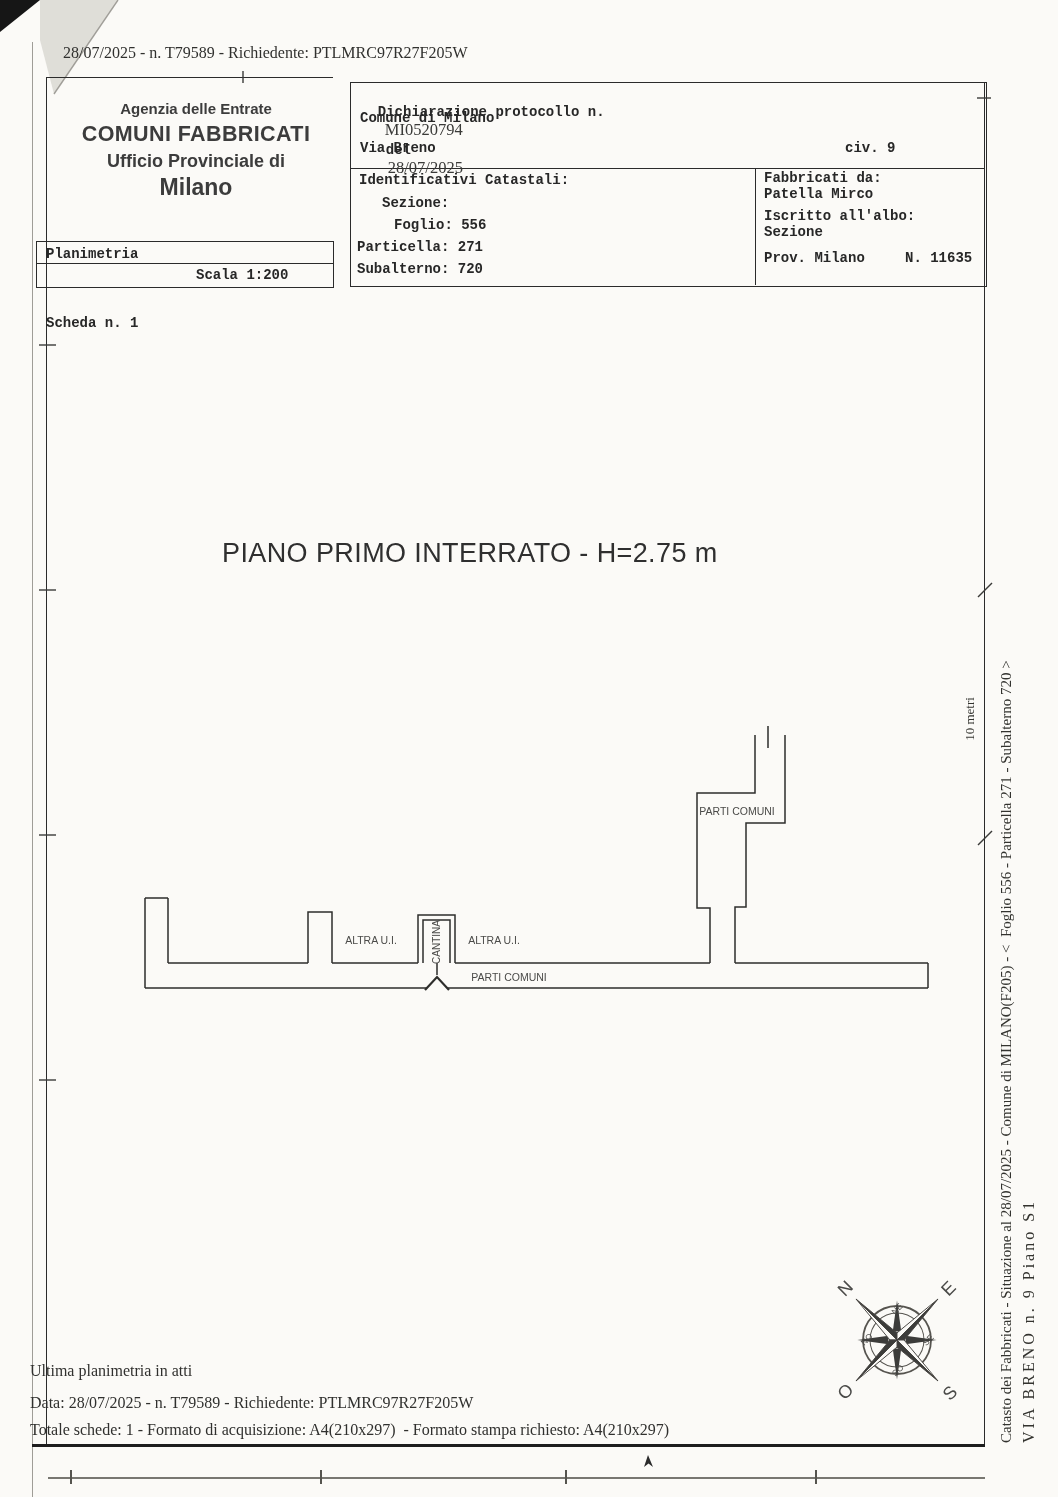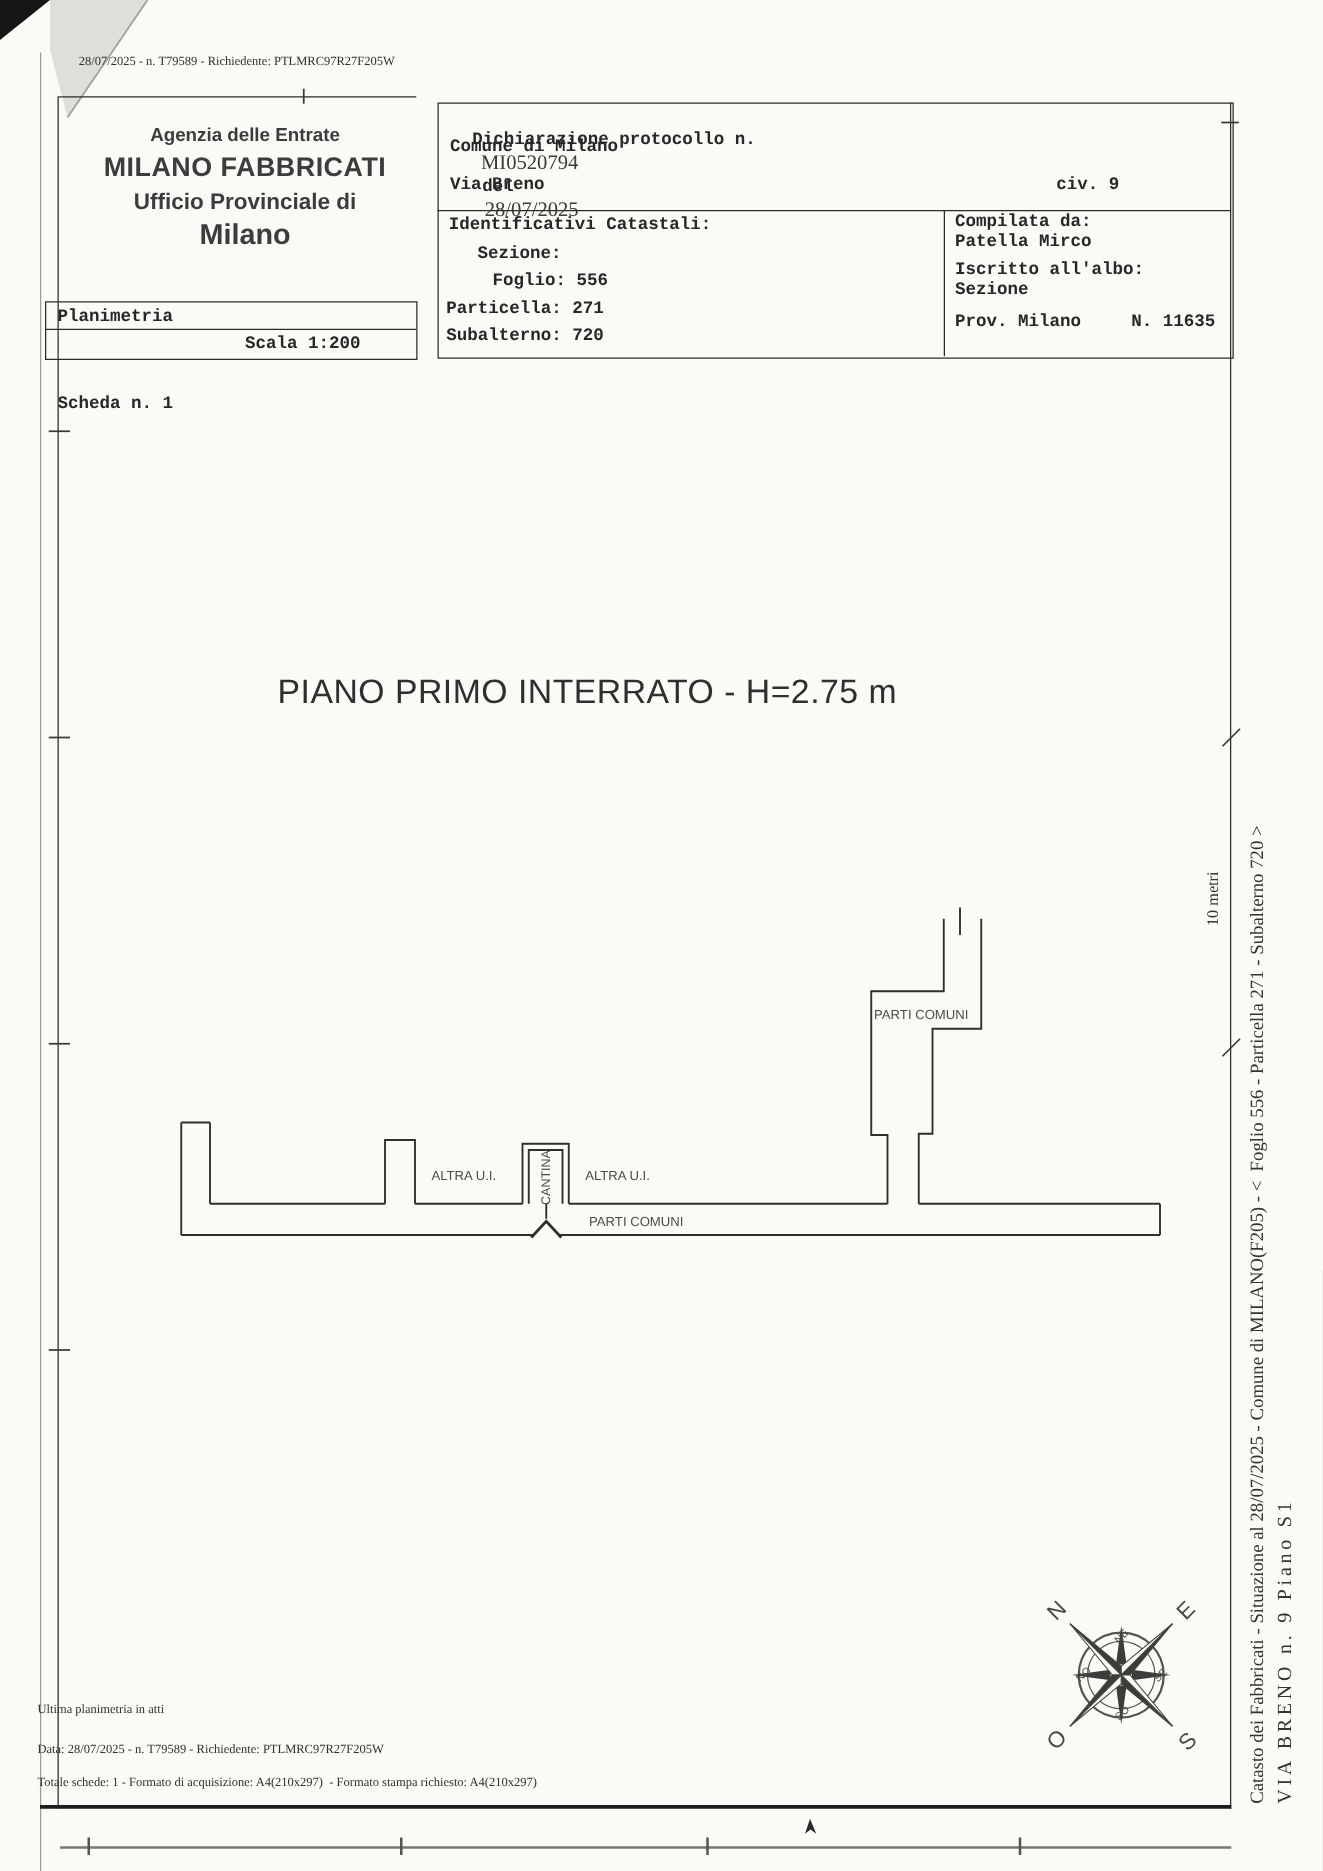--- a/index.html
+++ b/index.html
@@ -1,21 +1,21 @@
 <!DOCTYPE html>
 <html><head>
 <meta charset="utf-8">
 <style>
   html,body{margin:0;padding:0;background:#e8e8e6;}
   #page{position:relative;width:1058px;height:1497px;background:#fbfaf7;overflow:hidden;
         font-family:"Liberation Sans",sans-serif;color:#2e2e2e;}
   .abs{position:absolute;}
   .mono{font-family:"Liberation Mono","DejaVu Sans Mono",monospace;font-weight:bold;
         font-size:14px;color:#272727;white-space:pre;}
-  .serif{font-family:"Liberation Serif","DejaVu Serif",serif;font-size:10px;color:#30302e;white-space:pre;}
+  .serif{font-family:"Liberation Serif","DejaVu Serif",serif;font-size:16px;color:#30302e;white-space:pre;}
   .stamp{font-family:"Liberation Serif",serif;font-size:16.5px;color:#3a3a38;}
   .hline{border-top:1.6px solid #2b2b2b;height:0;}
   .vline{border-left:1.6px solid #2b2b2b;width:0;}
   .box{border:1.7px solid #2b2b2b;}
   .agency{width:276px;text-align:center;font-weight:bold;color:#3c3c3c;line-height:1.18;}
   .agency .l1{font-size:15px;}
   .agency .l2{font-size:21.5px;letter-spacing:.4px;margin-top:4px;}
   .agency .l3{font-size:18px;margin-top:4px;}
   .agency .l4{font-size:23px;margin-top:2px;}
   .title{font-size:27px;letter-spacing:.4px;color:#2f2f2f;white-space:pre;}
@@ -41,21 +41,21 @@
 
   <div class="abs serif" style="left:63px;top:44px;">28/07/2025 - n. T79589 - Richiedente: PTLMRC97R27F205W</div>
 
   <div class="abs hline" style="left:47px;top:77px;width:286px;"></div>
   <div class="abs vline" style="left:46px;top:77px;height:1370px;"></div>
   <div class="abs vline" style="left:984px;top:82px;height:1365px;"></div>
   <div class="abs" style="left:32px;top:1444px;width:953px;height:3px;background:#1d1d1d;"></div>
 
   <div class="abs agency" style="left:58px;top:100px;">
     <div class="l1">Agenzia delle Entrate</div>
-    <div class="l2">MILANO FABBRICATI</div>
+    <div class="l2">COMUNI FABBRICATI</div>
     <div class="l3">Ufficio Provinciale di</div>
     <div class="l4">Milano</div>
   </div>
 
   <div class="abs box" style="left:36px;top:241px;width:296px;height:45px;"></div>
   <div class="abs hline" style="left:36px;top:263px;width:297px;border-top-width:1.4px;"></div>
   <div class="abs mono" style="left:46px;top:246px;">Planimetria</div>
   <div class="abs mono" style="left:46px;top:267px;margin-top:48px;">Scheda n. 1</div>
   <div class="abs mono" style="left:196px;top:267px;">Scala 1:200</div>
 
@@ -72,21 +72,21 @@
   <div class="abs mono" style="left:360px;top:110px;">Comune di Milano</div>
   <div class="abs mono" style="left:360px;top:140px;">Via Breno</div>
   <div class="abs mono" style="left:845px;top:140px;">civ. 9</div>
 
   <div class="abs mono" style="left:359px;top:172px;">Identificativi Catastali:</div>
   <div class="abs mono" style="left:382px;top:195px;">Sezione:</div>
   <div class="abs mono" style="left:394px;top:217px;">Foglio: 556</div>
   <div class="abs mono" style="left:357px;top:239px;">Particella: 271</div>
   <div class="abs mono" style="left:357px;top:261px;">Subalterno: 720</div>
 
-  <div class="abs mono" style="left:764px;top:170px;">Compilata da:</div>
+  <div class="abs mono" style="left:764px;top:170px;">Fabbricati da:</div>
   <div class="abs mono" style="left:764px;top:186px;">Patella Mirco</div>
   <div class="abs mono" style="left:764px;top:208px;text-align:right;">Iscritto all'albo:</div>
   <div class="abs mono" style="left:764px;top:224px;">Sezione</div>
   <div class="abs mono" style="left:764px;top:250px;">Prov. Milano</div>
   <div class="abs mono" style="left:905px;top:250px;">N. 11635</div>
 
   <div class="abs title" style="left:222px;top:538px;">PIANO PRIMO INTERRATO - H=2.75 m</div>
 
   <svg style="left:0;top:0;" width="1058" height="1497" viewBox="0 0 1058 1497">
 

